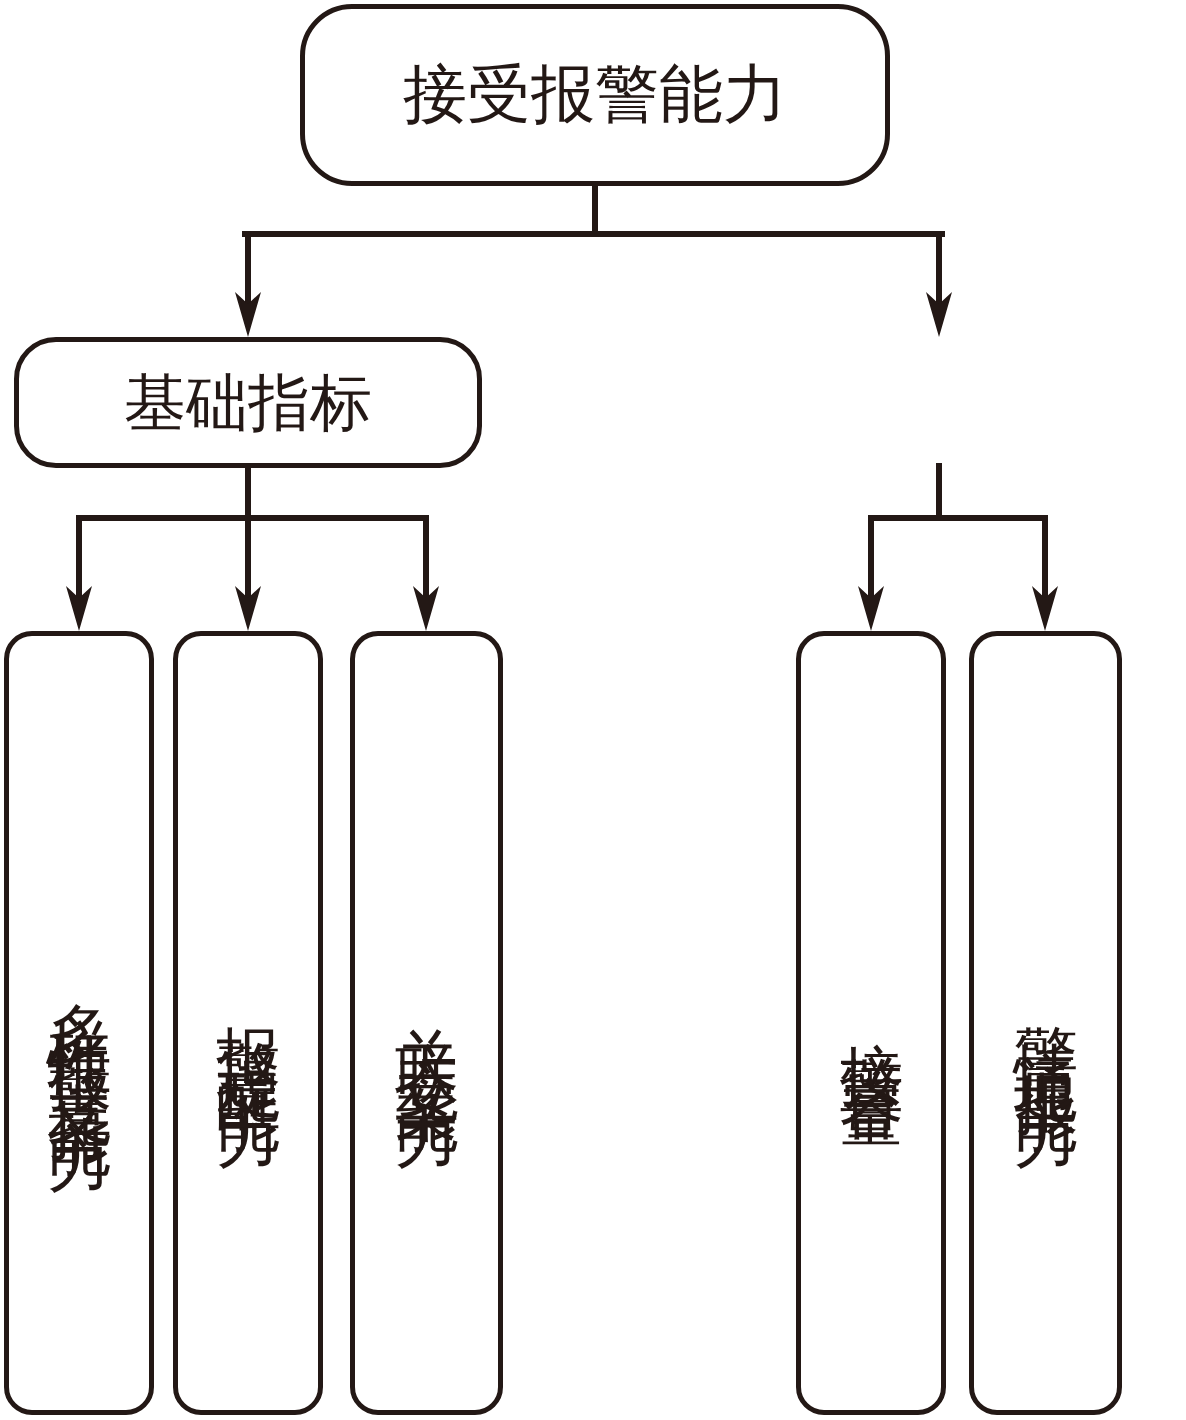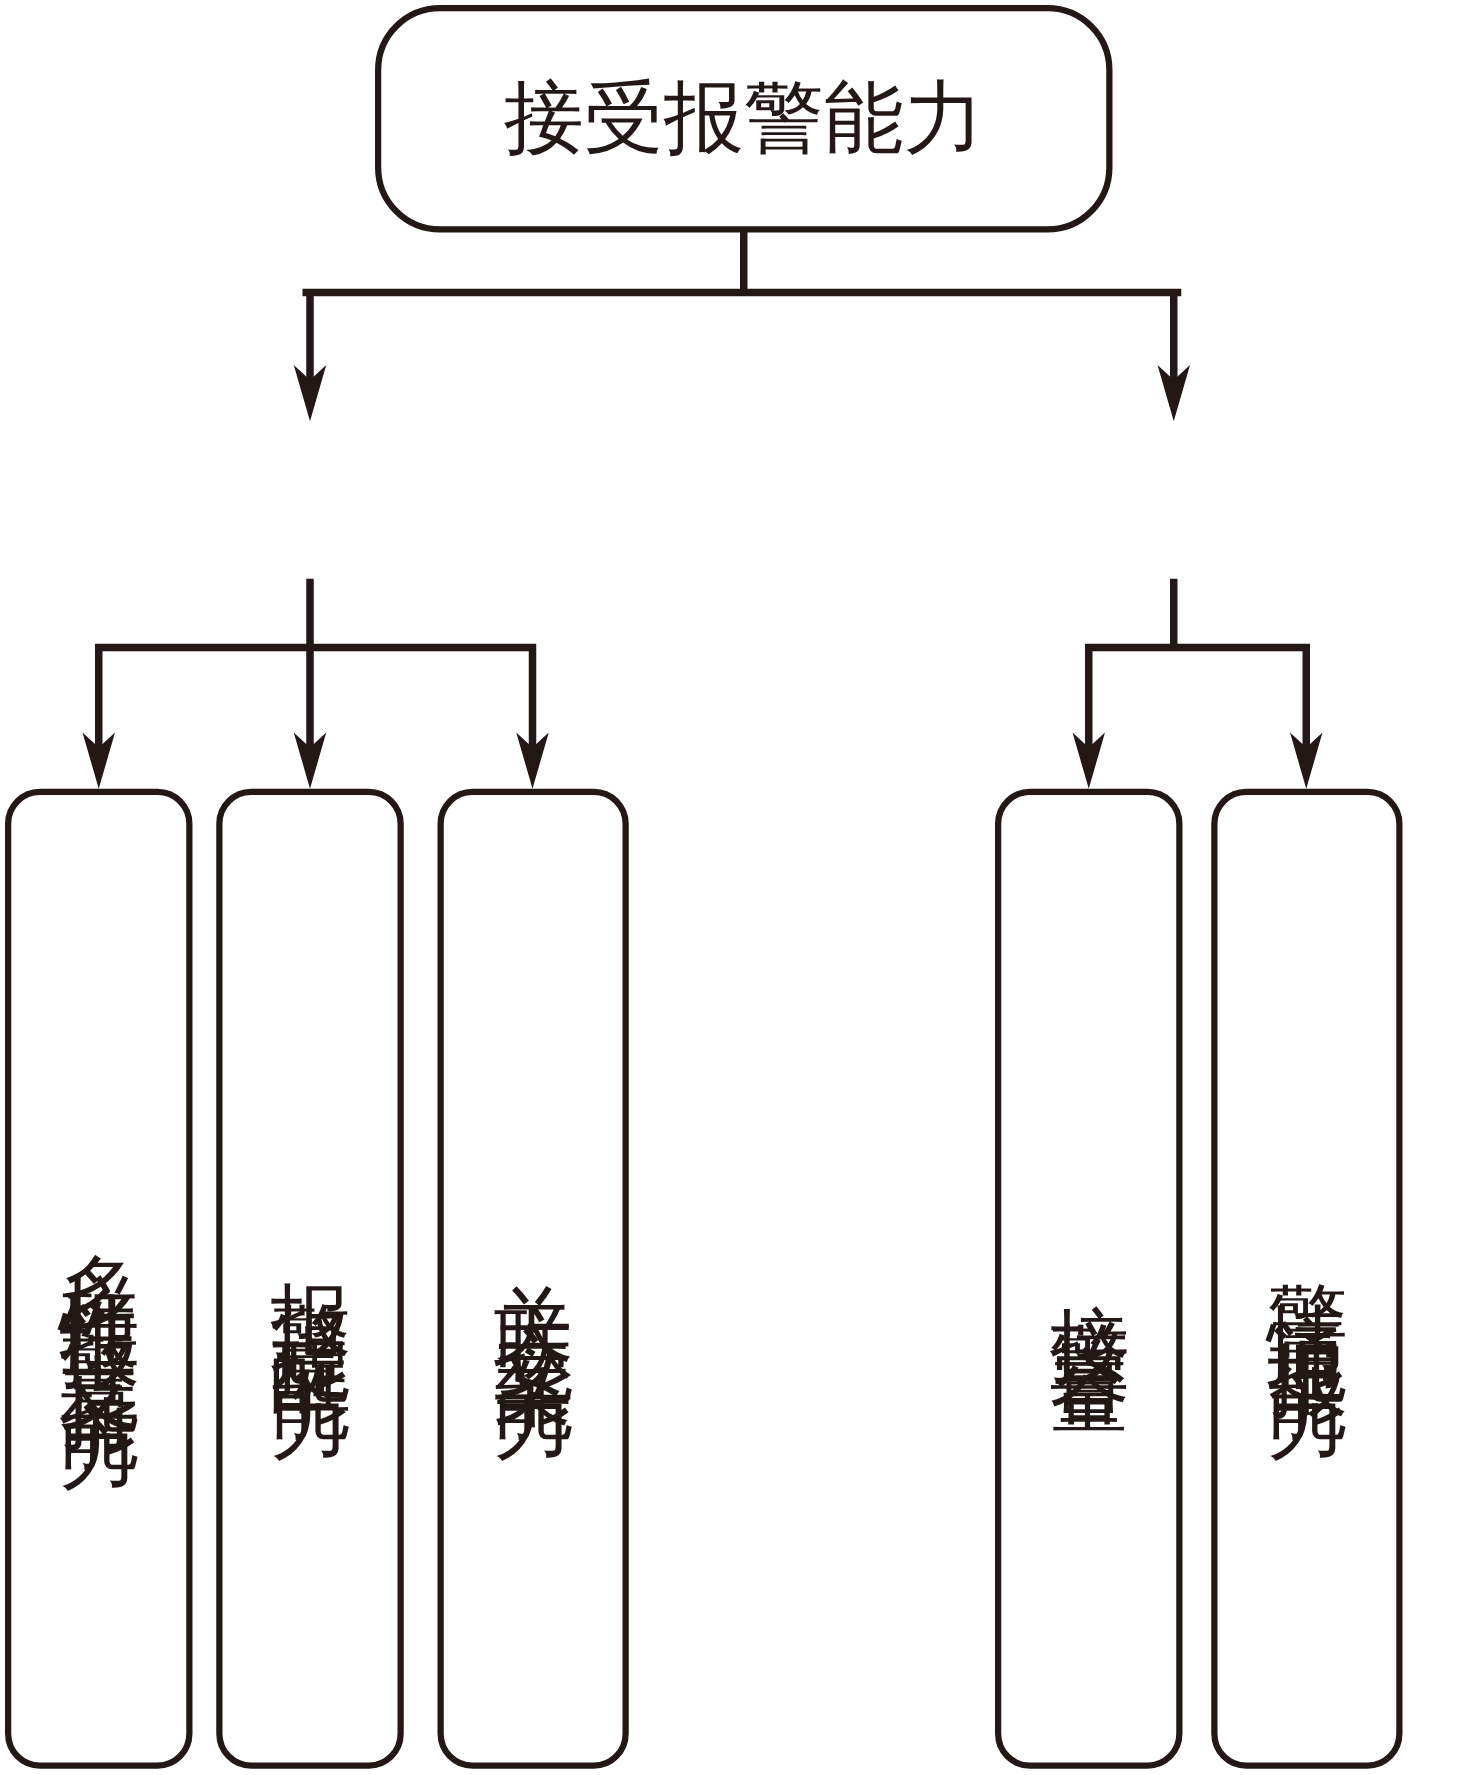--- a/index.html
+++ b/index.html
@@ -87,20 +87,23 @@
     <polygon fill="#231815" points="248,631 235,586 248,598 261,586"></polygon>
     <polygon fill="#231815" points="426,631 413,586 426,598 439,586"></polygon>
     <polygon fill="#231815" points="871,631 858,586 871,598 884,586"></polygon>
     <polygon fill="#231815" points="1045,631 1032,586 1045,598 1058,586"></polygon>
   </svg>
 
   <div class="node node-root">
     <span>接受报警能力</span>
   </div>
 
+  <div class="node node-mid node-basic">
+    <span>基础指标</span>
+  </div>
 
 
   <div class="node node-leaf leaf-1">
     <span class="vtext">多样性报警支持能力</span>
   </div>
 
   <div class="node node-leaf leaf-2">
     <span class="vtext">报警提醒能力</span>
   </div>
 

